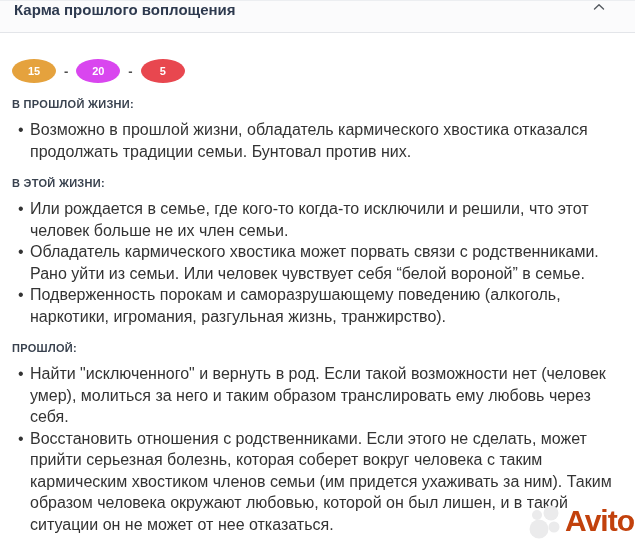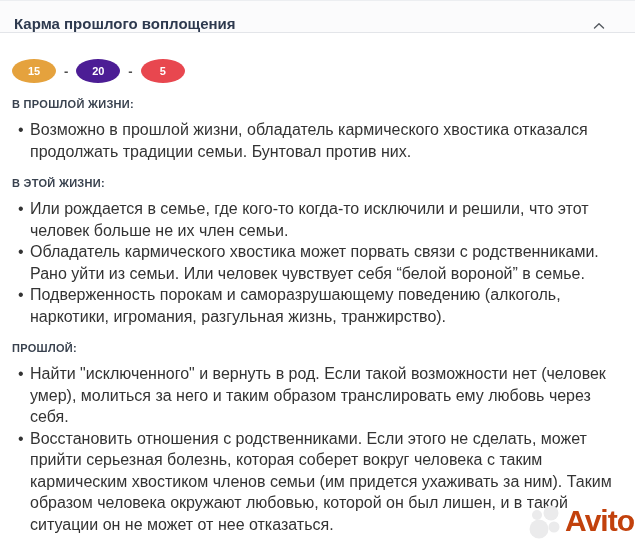--- a/index.html
+++ b/index.html
@@ -9,21 +9,21 @@
     position: relative;
     overflow: hidden;
     background: #ffffff;
     font-family: "Liberation Sans", sans-serif;
     color: #333333;
   }
 
   
   .panel-header {
     display: flex;
-    align-items: flex-end;
+    align-items: flex-start;
     justify-content: space-between;
     height: 33px;
     padding: 0 14px 0 14px;
     background: #fbfbfc;
     border-top: 1px solid #eceef1;
     border-bottom: 1px solid #e3e5e9;
     box-sizing: border-box;
     cursor: pointer;
   }
   .panel-title {
@@ -126,21 +126,21 @@
       </svg>
     </span>
   </button>
 </div>
 
 <div class="content">
 
   <div class="badges-row">
     <span class="badge" style="background-color: rgb(229, 162, 61);">15</span>
     <span class="badge-sep">-</span>
-    <span class="badge" style="background-color: #4c1d95;">20</span>
+    <span class="badge" style="background-color: #d946ef;">20</span>
     <span class="badge-sep">-</span>
     <span class="badge" style="background-color: rgb(232, 71, 79);">5</span>
   </div>
 
   <div>
     <h3 class="section-heading">В ПРОШЛОЙ ЖИЗНИ:</h3>
     <ul class="bullet-list">
       <li>Возможно в прошлой жизни, обладатель кармического хвостика отказался продолжать традиции семьи. Бунтовал против них.</li>
     </ul>
   </div>

